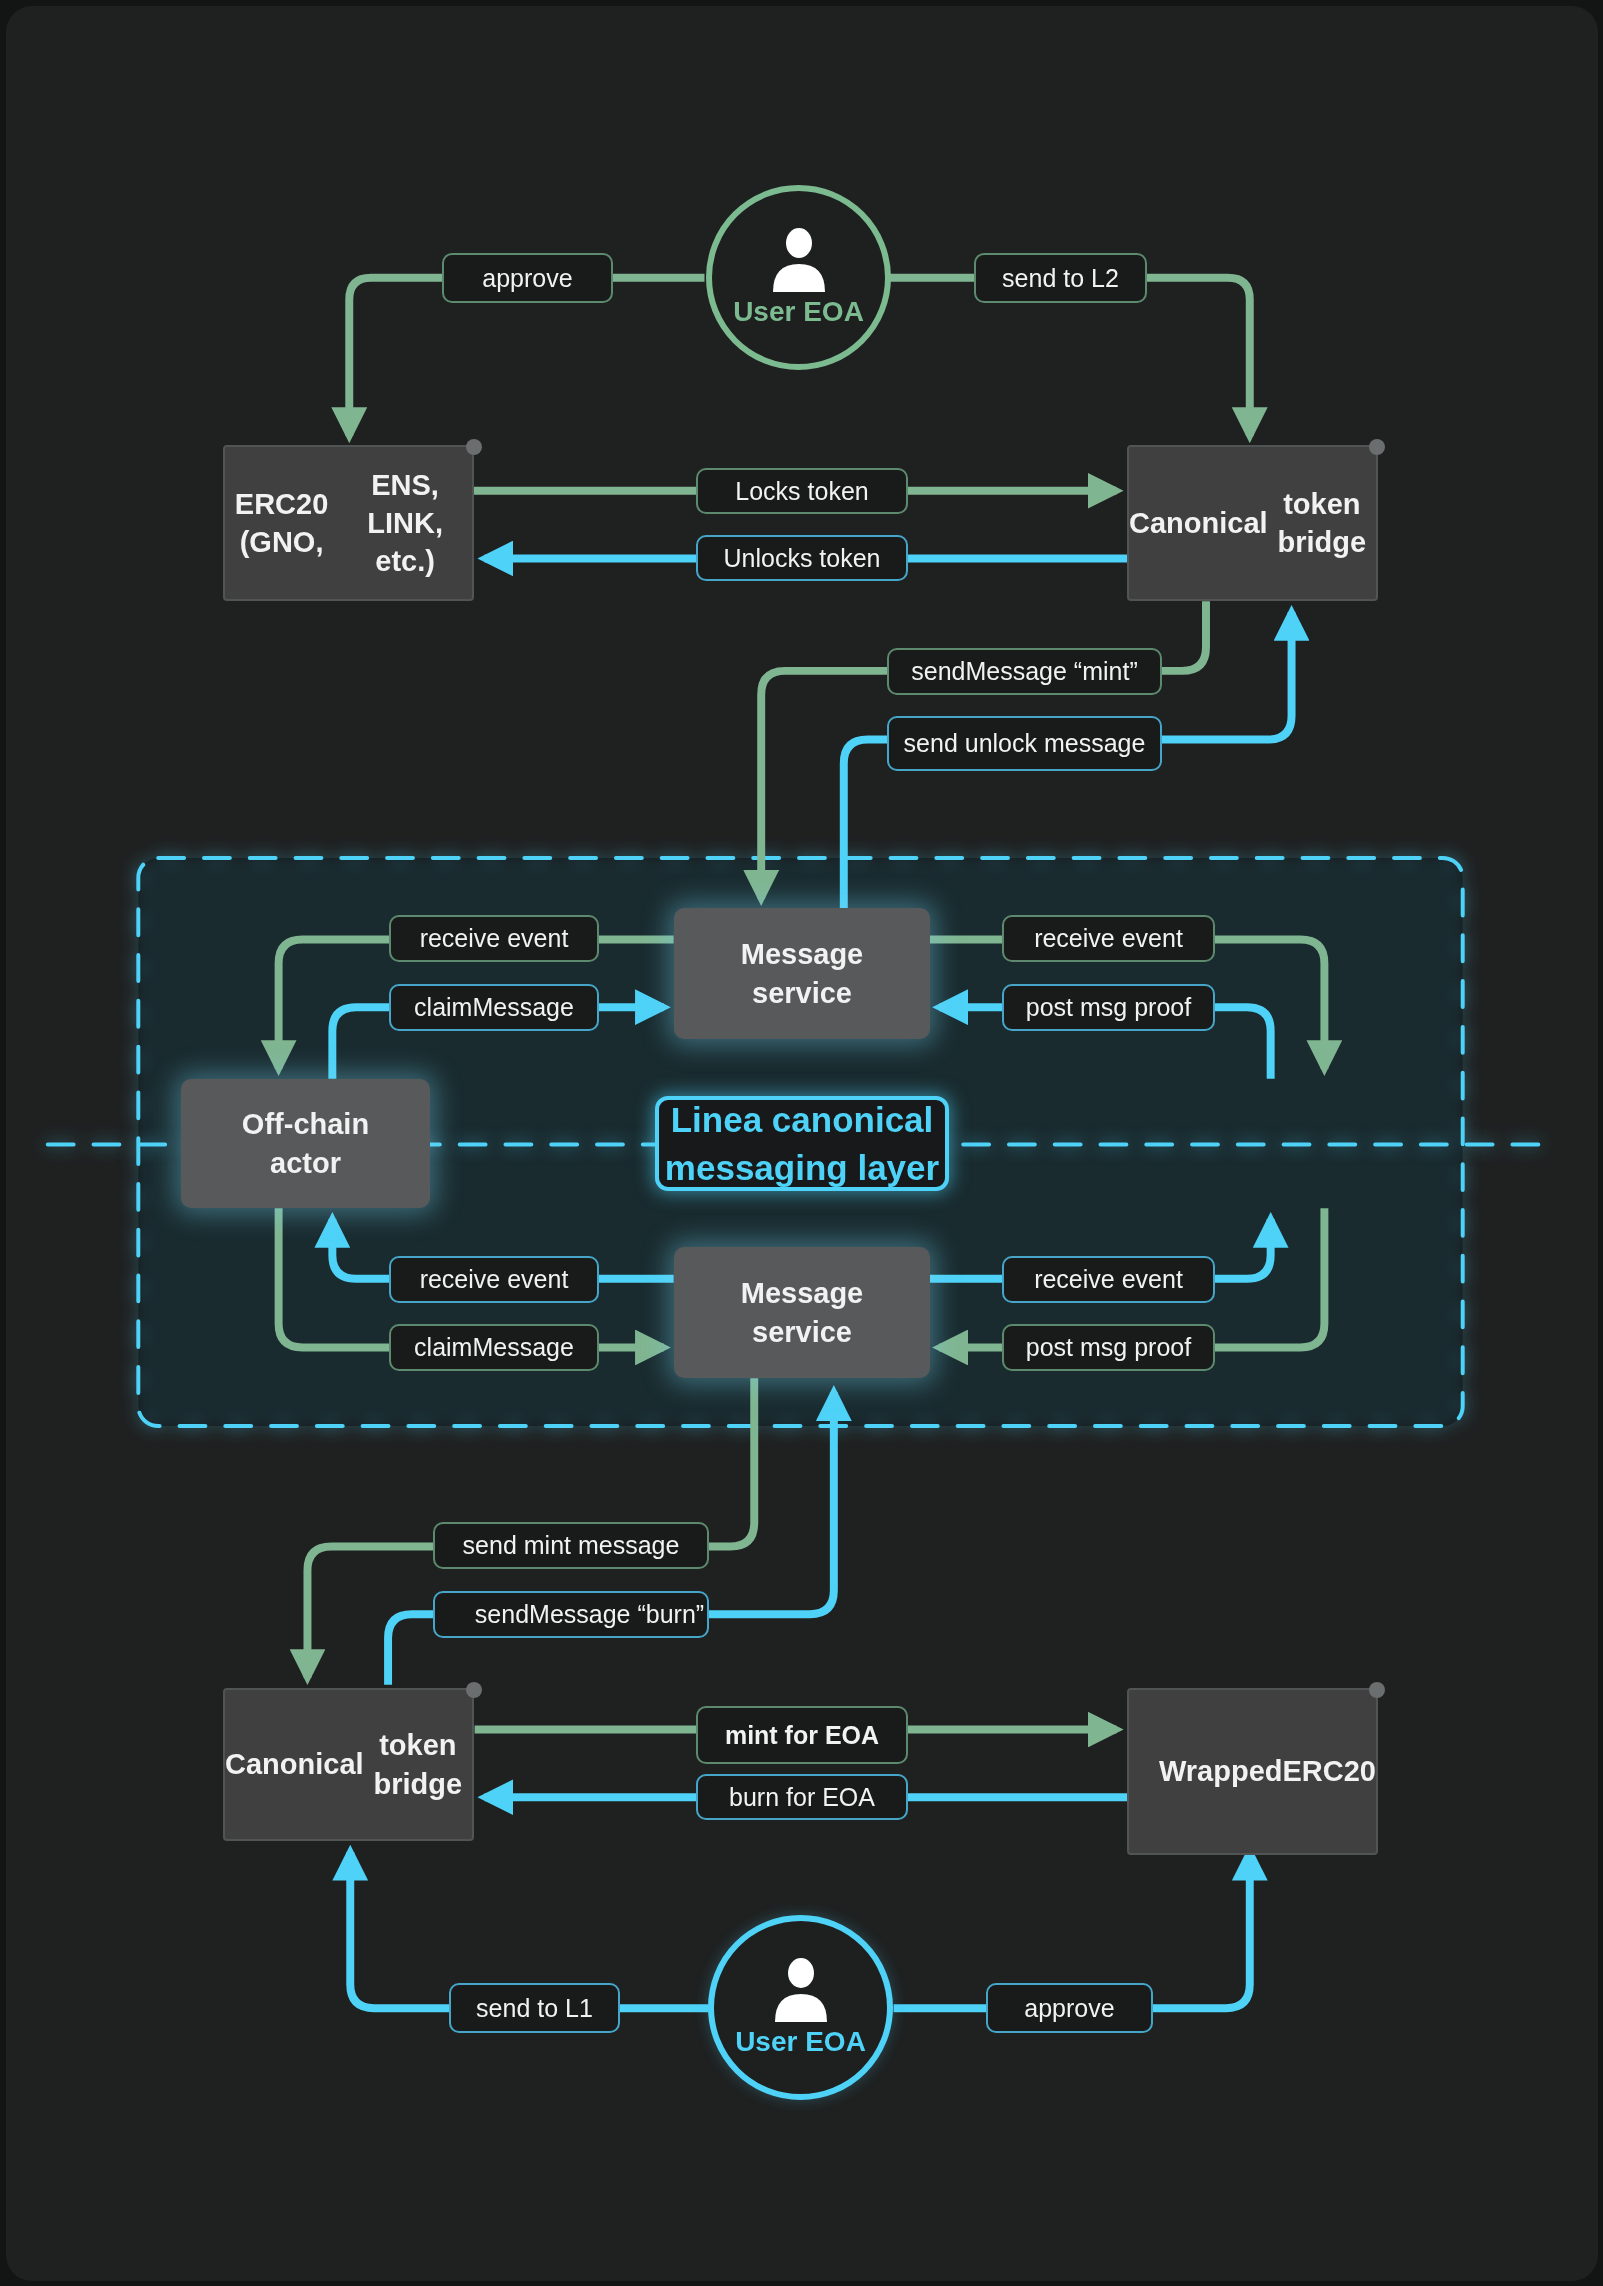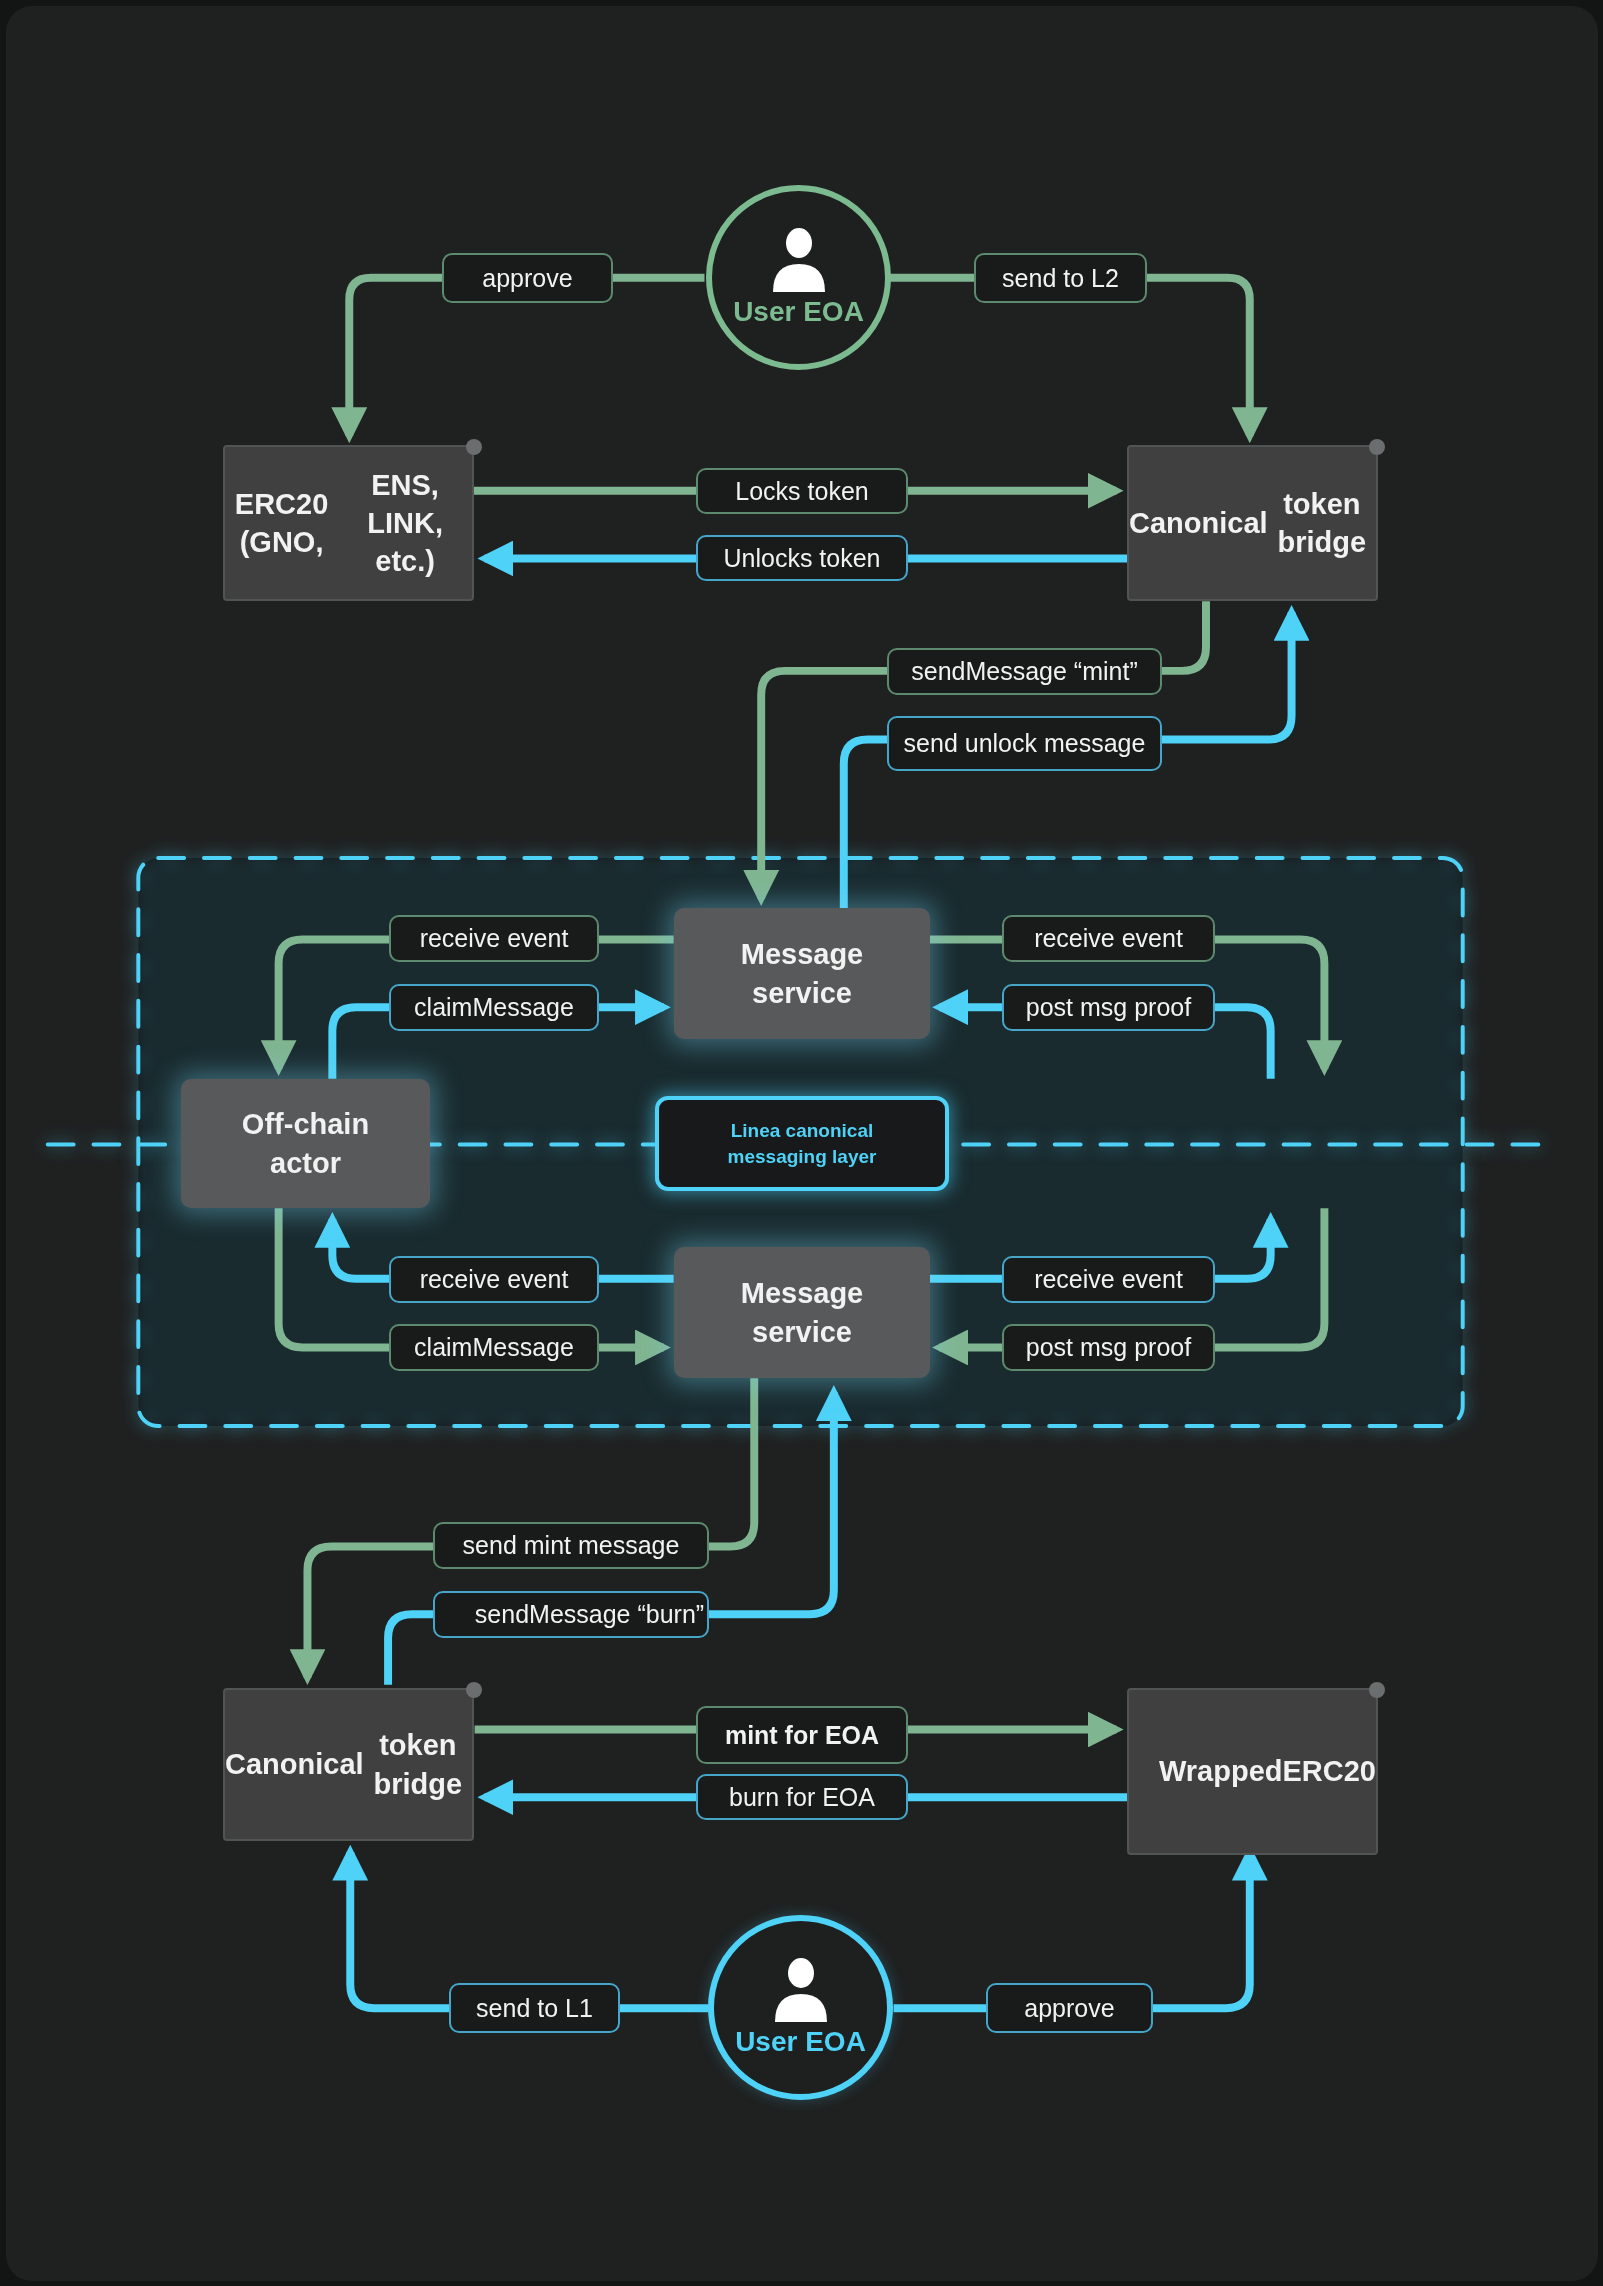--- a/index.html
+++ b/index.html
@@ -22,21 +22,21 @@
         font-size:29px;font-weight:700;line-height:1.32;text-align:center;}
 
   
   .gnode{z-index:4;display:flex;flex-direction:column;align-items:center;justify-content:center;
          background:#58595b;border-radius:10px;font-size:29px;font-weight:700;line-height:1.32;
          text-align:center;box-shadow:0 0 26px 6px rgba(120,215,246,.38);}
 
   
   .layer{z-index:4;display:flex;flex-direction:column;align-items:center;justify-content:center;
          background:#17191a;border:4px solid #4ed2f7;border-radius:13px;
-         font-size:19px;font-weight:700;line-height:1.35;color:#4ed2f7;text-align:center;
+         font-size:35px;font-weight:700;line-height:1.35;color:#4ed2f7;text-align:center;
          box-shadow:0 0 18px 2px rgba(78,210,247,.55);}
 
   
   .eoa{z-index:4;width:185px;height:185px;border-radius:50%;background:#1e2020;
        display:flex;flex-direction:column;align-items:center;justify-content:center;}
   .eoa.green{border:6px solid #7cba90;}
   .eoa.cyan{border:6px solid #4ed2f7;box-shadow:0 0 14px rgba(78,210,247,.25);}
   .eoa .who{font-size:28px;font-weight:700;margin-top:2px;}
   .eoa.green .who{color:#7cba90;}
   .eoa.cyan .who{color:#4ed2f7;}

